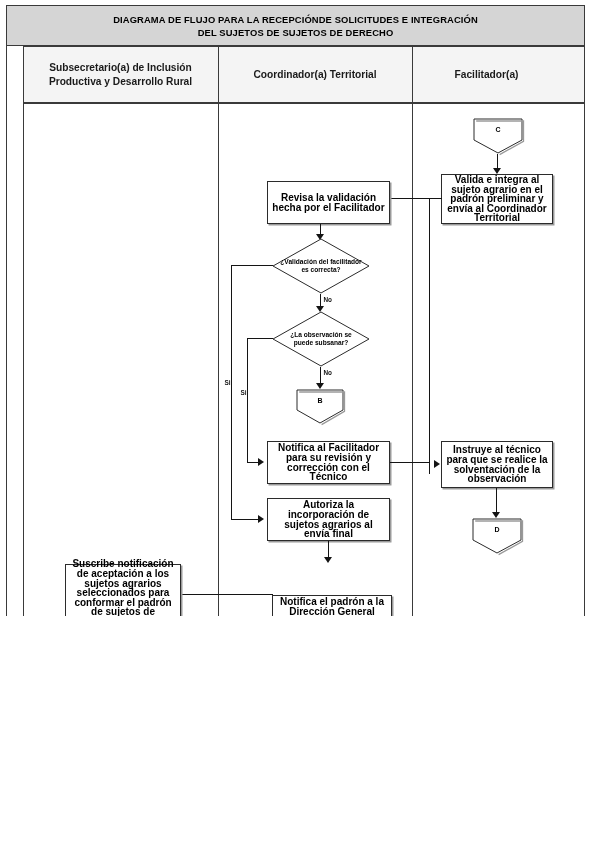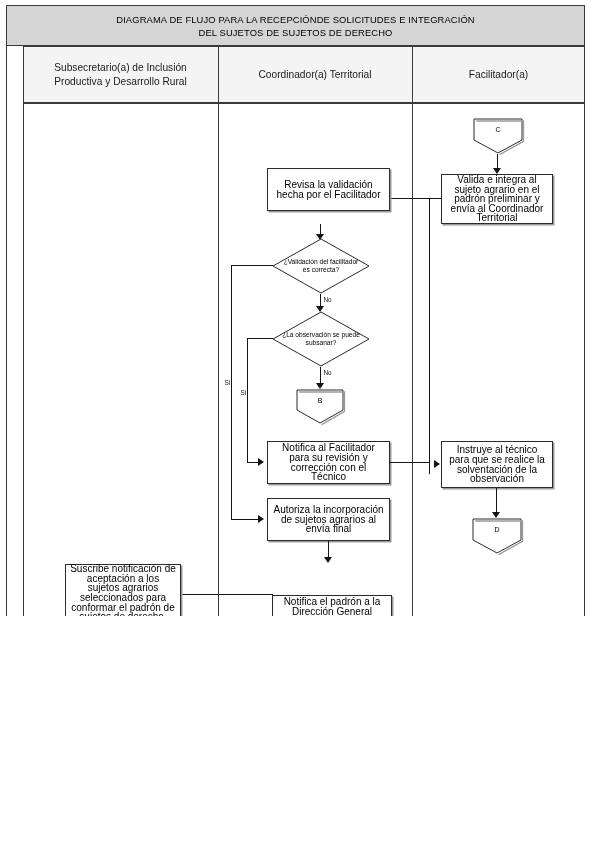--- a/index.html
+++ b/index.html
@@ -1,36 +1,36 @@
 <!DOCTYPE html>
 <html><head>
 <meta charset="utf-8">
 <style>
   html,body{margin:0;padding:0;background:#ffffff;}
   body{font-family:"Liberation Sans","DejaVu Sans",sans-serif;color:#000;}
-  #page{position:relative;width:591px;height:616px;overflow:hidden;background:#fff;}
+  #page{position:relative;width:591px;height:616px;overflow:hidden;background:#fff;font-weight:bold;}
 
   
   .frame{position:absolute;box-sizing:border-box;}
   #outer-frame{left:6px;top:5px;width:579px;height:836px;border:1px solid #3a3a3a;}
   #title-band{left:6px;top:5px;width:579px;height:41px;background:#d5d5d5;border:1px solid #3a3a3a;box-sizing:border-box;}
   #title-text{position:absolute;left:6px;top:5px;width:579px;height:41px;display:flex;flex-direction:column;
               align-items:center;justify-content:center;font-size:9.4px;letter-spacing:.12px;line-height:13px;text-align:center;}
   #title-text span{display:block;}
 
   
   #gutter-line{left:23px;top:46px;width:0;height:795px;border-left:1px solid #3a3a3a;}
 
   
   #lane-header{left:23px;top:46px;width:562px;height:57px;background:#f4f4f4;border:1px solid #3a3a3a;box-sizing:border-box;}
   .lane-hdr{position:absolute;top:46px;height:57px;display:flex;align-items:center;justify-content:center;
             text-align:center;font-size:10.2px;line-height:14px;color:#1a1a1a;box-sizing:border-box;padding:0 6px;}
   #lane-hdr-0{left:23px;width:195px;}
   #lane-hdr-1{left:218px;width:194px;}
-  #lane-hdr-2{left:412px;width:173px;border-radius:22px;}
+  #lane-hdr-2{left:400px;width:173px;border-radius:22px;}
 
   
   .lane-sep{position:absolute;top:46px;width:0;height:795px;border-left:1px solid #3a3a3a;}
   #sep-1{left:218px;}
   #sep-2{left:412px;}
   #hdr-bottom{position:absolute;left:23px;top:103px;width:562px;height:0;border-top:1px solid #3a3a3a;}
 
   
   .node{position:absolute;box-sizing:border-box;display:flex;align-items:center;justify-content:center;
         text-align:center;background:#fff;}
@@ -104,21 +104,21 @@
   <div class="ln lnv" style="left:496px;top:488px;height:27px;"></div>
   <div class="arr arr-d" style="left:492px;top:512px;"></div>
   <div class="conn" style="left:472px;top:518px;width:50px;height:36px;">
     <svg width="50" height="36" viewBox="0 0 50 36">
       <path d="M1 1 H49 V22 L25 35 L1 22 Z" fill="#fff" stroke="#2b2b2b" stroke-width="1"></path>
       <path d="M3.2 3 H50.5 V23.4 L26.6 36.6" fill="none" stroke="#9a9a9a" stroke-width="1.3"></path>
     </svg>
     <div class="ctext">D</div>
   </div>
 
-  <div class="node proc" style="left:267px;top:168px;width:123px;height:43px;">Revisa la validación hecha por el Facilitador</div>
+  <div class="node proc" style="left:267px;top:181px;width:123px;height:43px;">Revisa la validación hecha por el Facilitador</div>
 
   <div class="ln lnv" style="left:320px;top:224px;height:13px;"></div>
   <div class="arr arr-d" style="left:316px;top:234px;"></div>
 
   <div class="diamond" style="left:272px;top:238px;width:98px;height:56px;">
     <svg width="98" height="56" viewBox="0 0 98 56">
       <path d="M49 1 L97 28 L49 55 L1 28 Z" fill="#fff" stroke="#2b2b2b" stroke-width="1"></path>
     </svg>
     <div class="dtext">¿Validación del facilitador es correcta?</div>
   </div>

